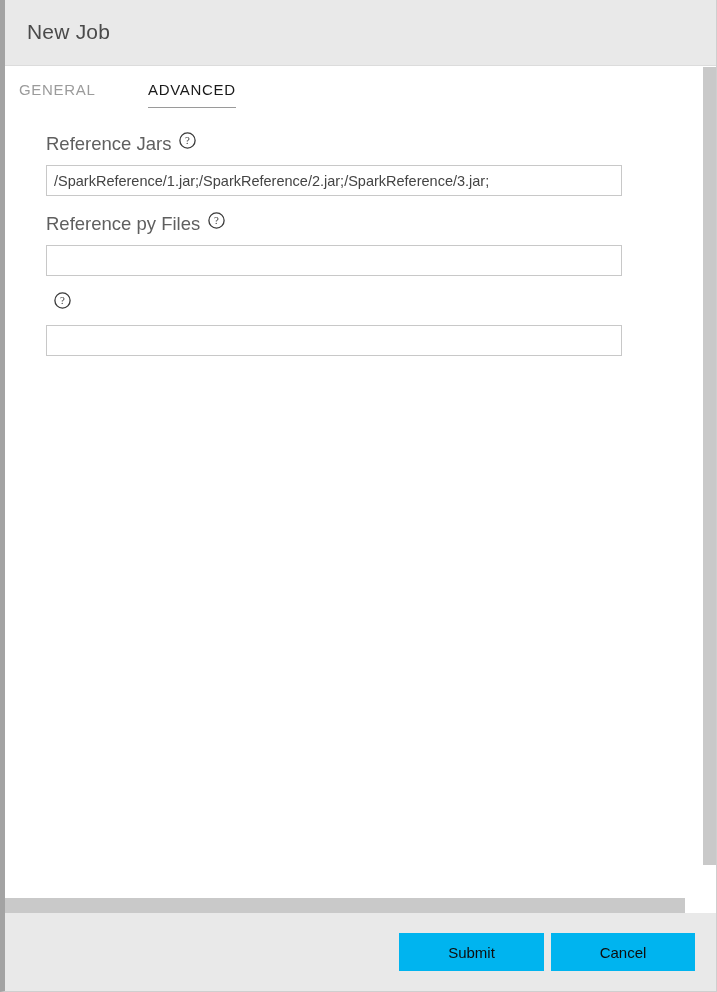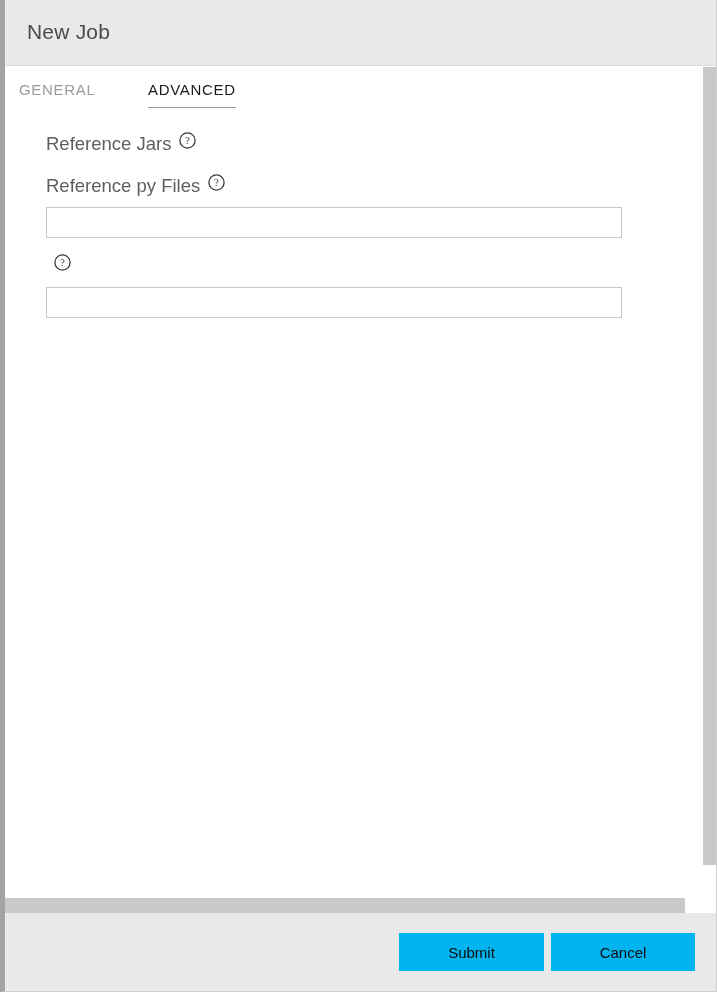--- a/index.html
+++ b/index.html
@@ -220,20 +220,21 @@
       <div class="field">
         <div class="field-label-row">
           <span class="field-label">Reference Jars</span>
           <span class="help-icon">
             <svg width="17" height="17" viewBox="0 0 17 17">
               <circle cx="8.5" cy="8.5" r="7.6" fill="none" stroke="#3a3a3a" stroke-width="1.3"></circle>
               <text x="8.5" y="12.4" font-family="Liberation Serif, serif" font-size="11" fill="#3a3a3a" text-anchor="middle">?</text>
             </svg>
           </span>
         </div>
+        <input class="field-input" type="text" value="/SparkReference/1.jar;/SparkReference/2.jar;/SparkReference/3.jar;" style="">
       </div>
 
       <div class="field">
         <div class="field-label-row">
           <span class="field-label">Reference py Files</span>
           <span class="help-icon">
             <svg width="17" height="17" viewBox="0 0 17 17">
               <circle cx="8.5" cy="8.5" r="7.6" fill="none" stroke="#3a3a3a" stroke-width="1.3"></circle>
               <text x="8.5" y="12.4" font-family="Liberation Serif, serif" font-size="11" fill="#3a3a3a" text-anchor="middle">?</text>
             </svg>

